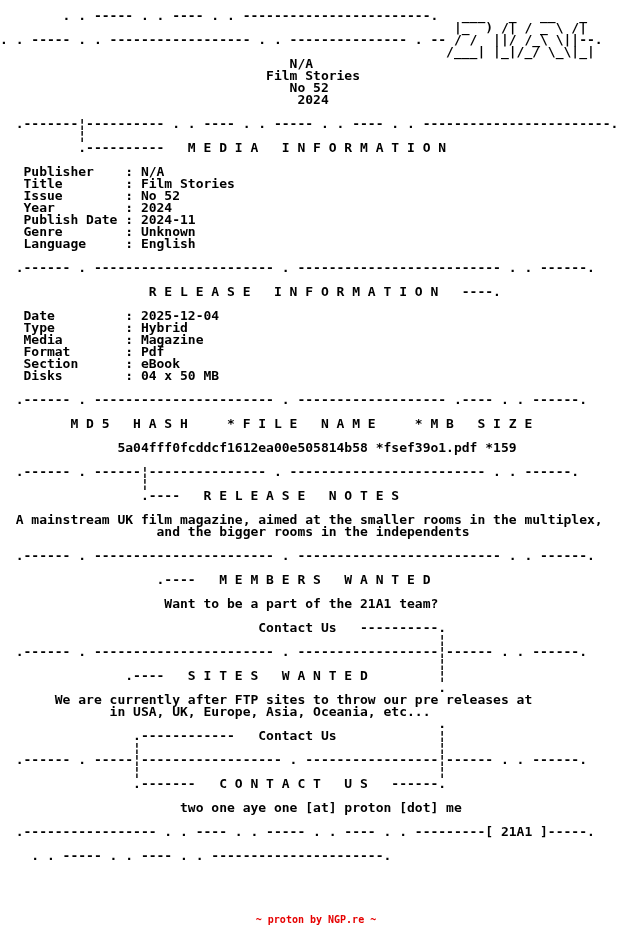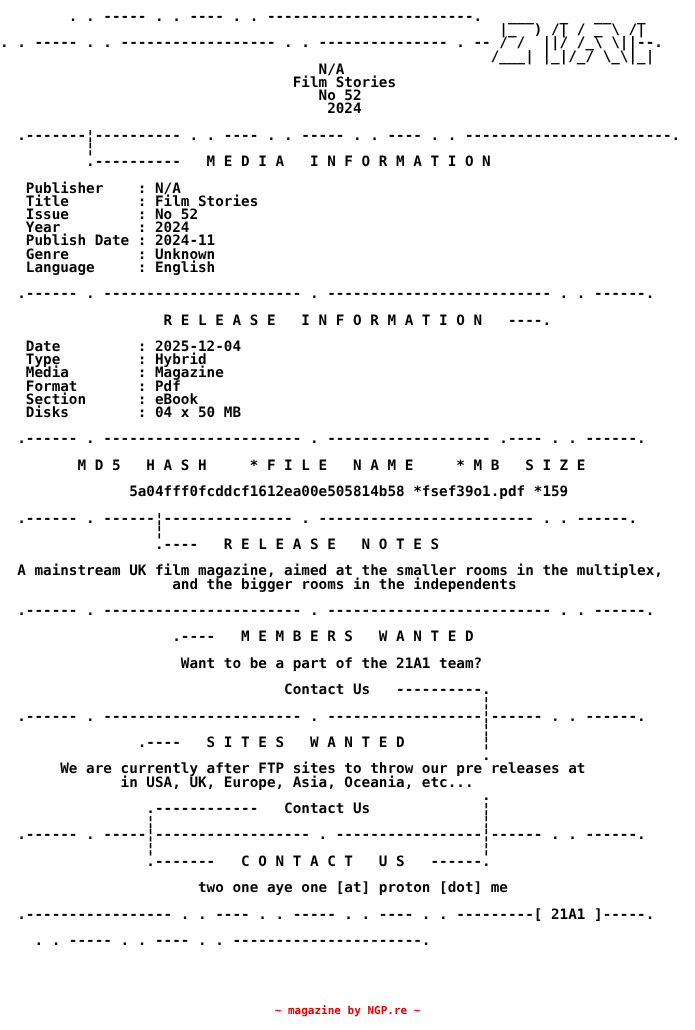--- a/index.html
+++ b/index.html
@@ -88,15 +88,15 @@
                  .-------   C O N T A C T   U S   ------.
 
                        two one aye one [at] proton [dot] me
 
   .----------------- . . ---- . . ----- . . ---- . . ---------[ 21A1 ]-----.
 
     . . ----- . . ---- . . ----------------------.
 </pre>
 
 <div class="footer" style="color: rgb(230, 0, 0);">
-  <div>~ magazine by NGP.re ~</div>
+  <div>~ proton by NGP.re ~</div>
   
 </div>
 
 </body></html>

